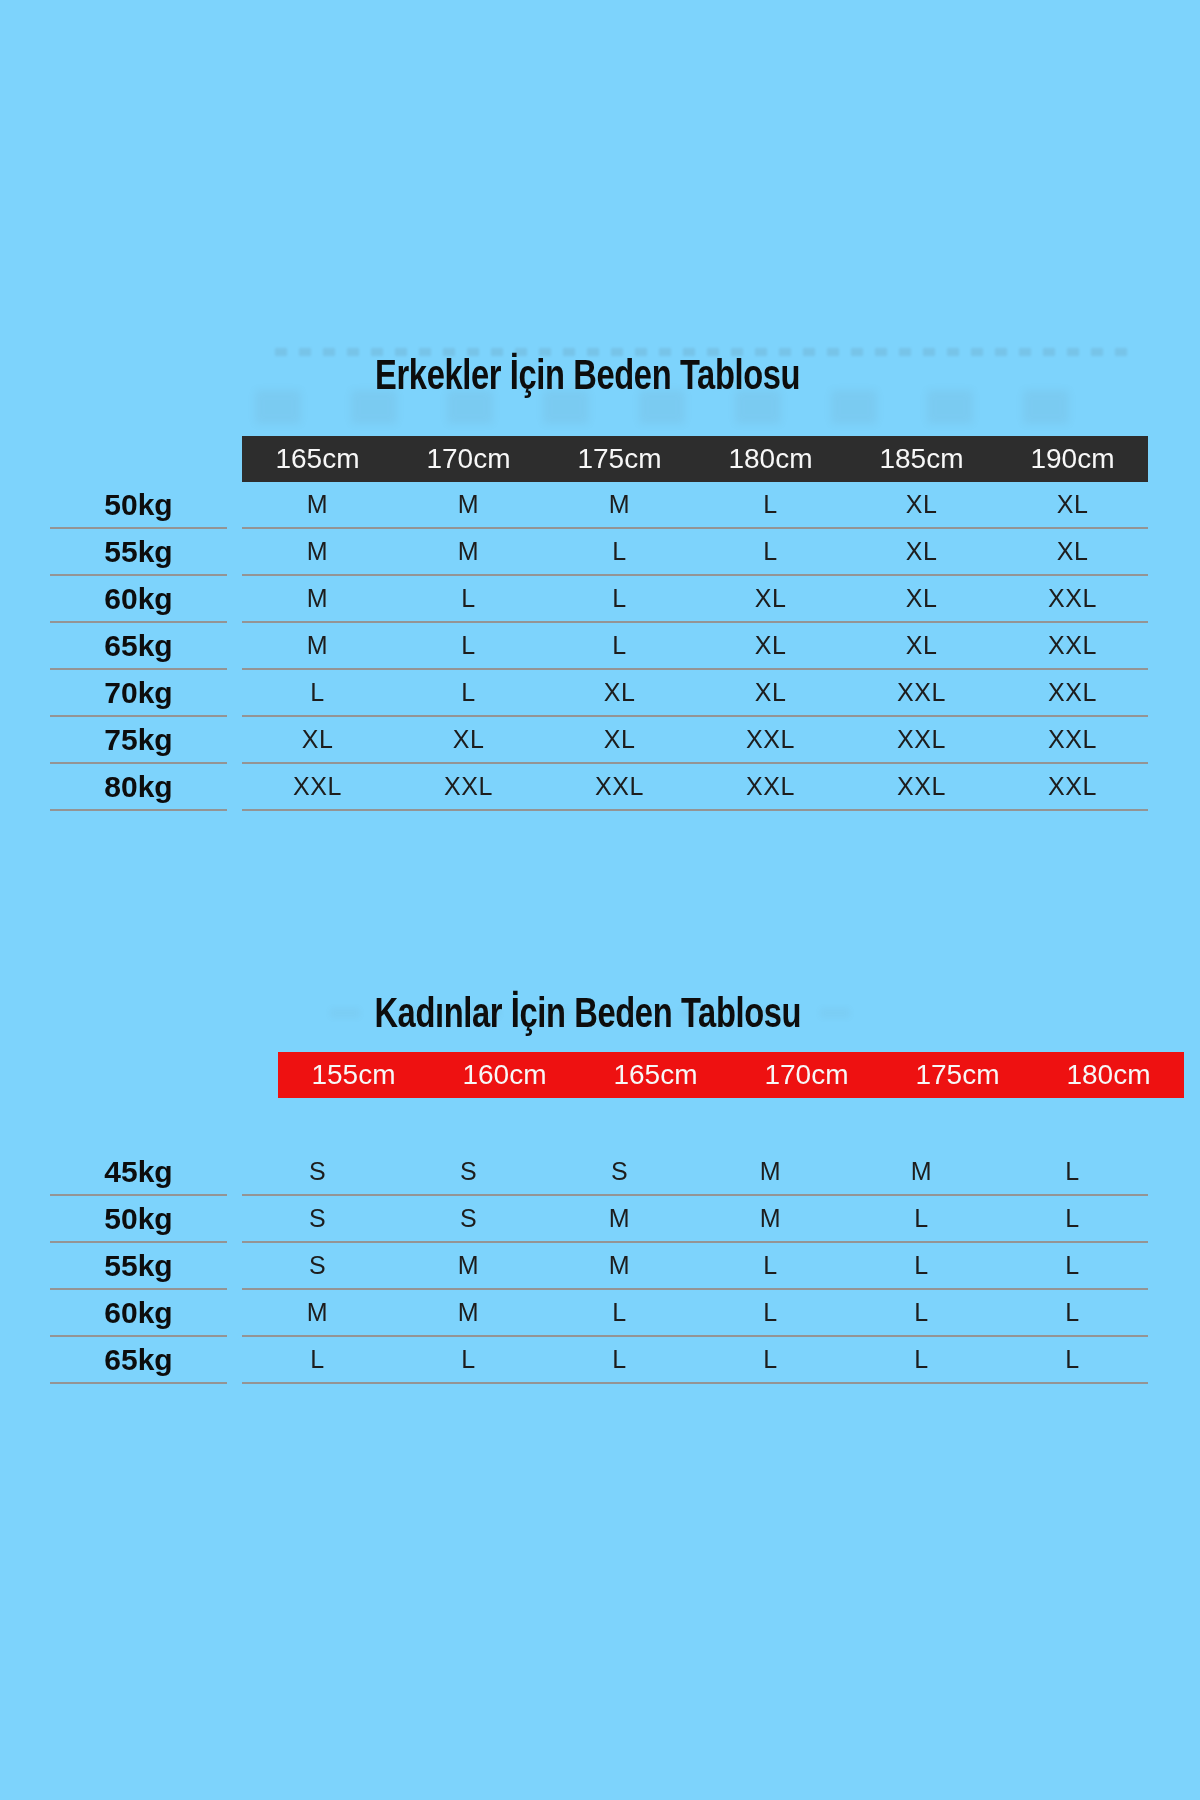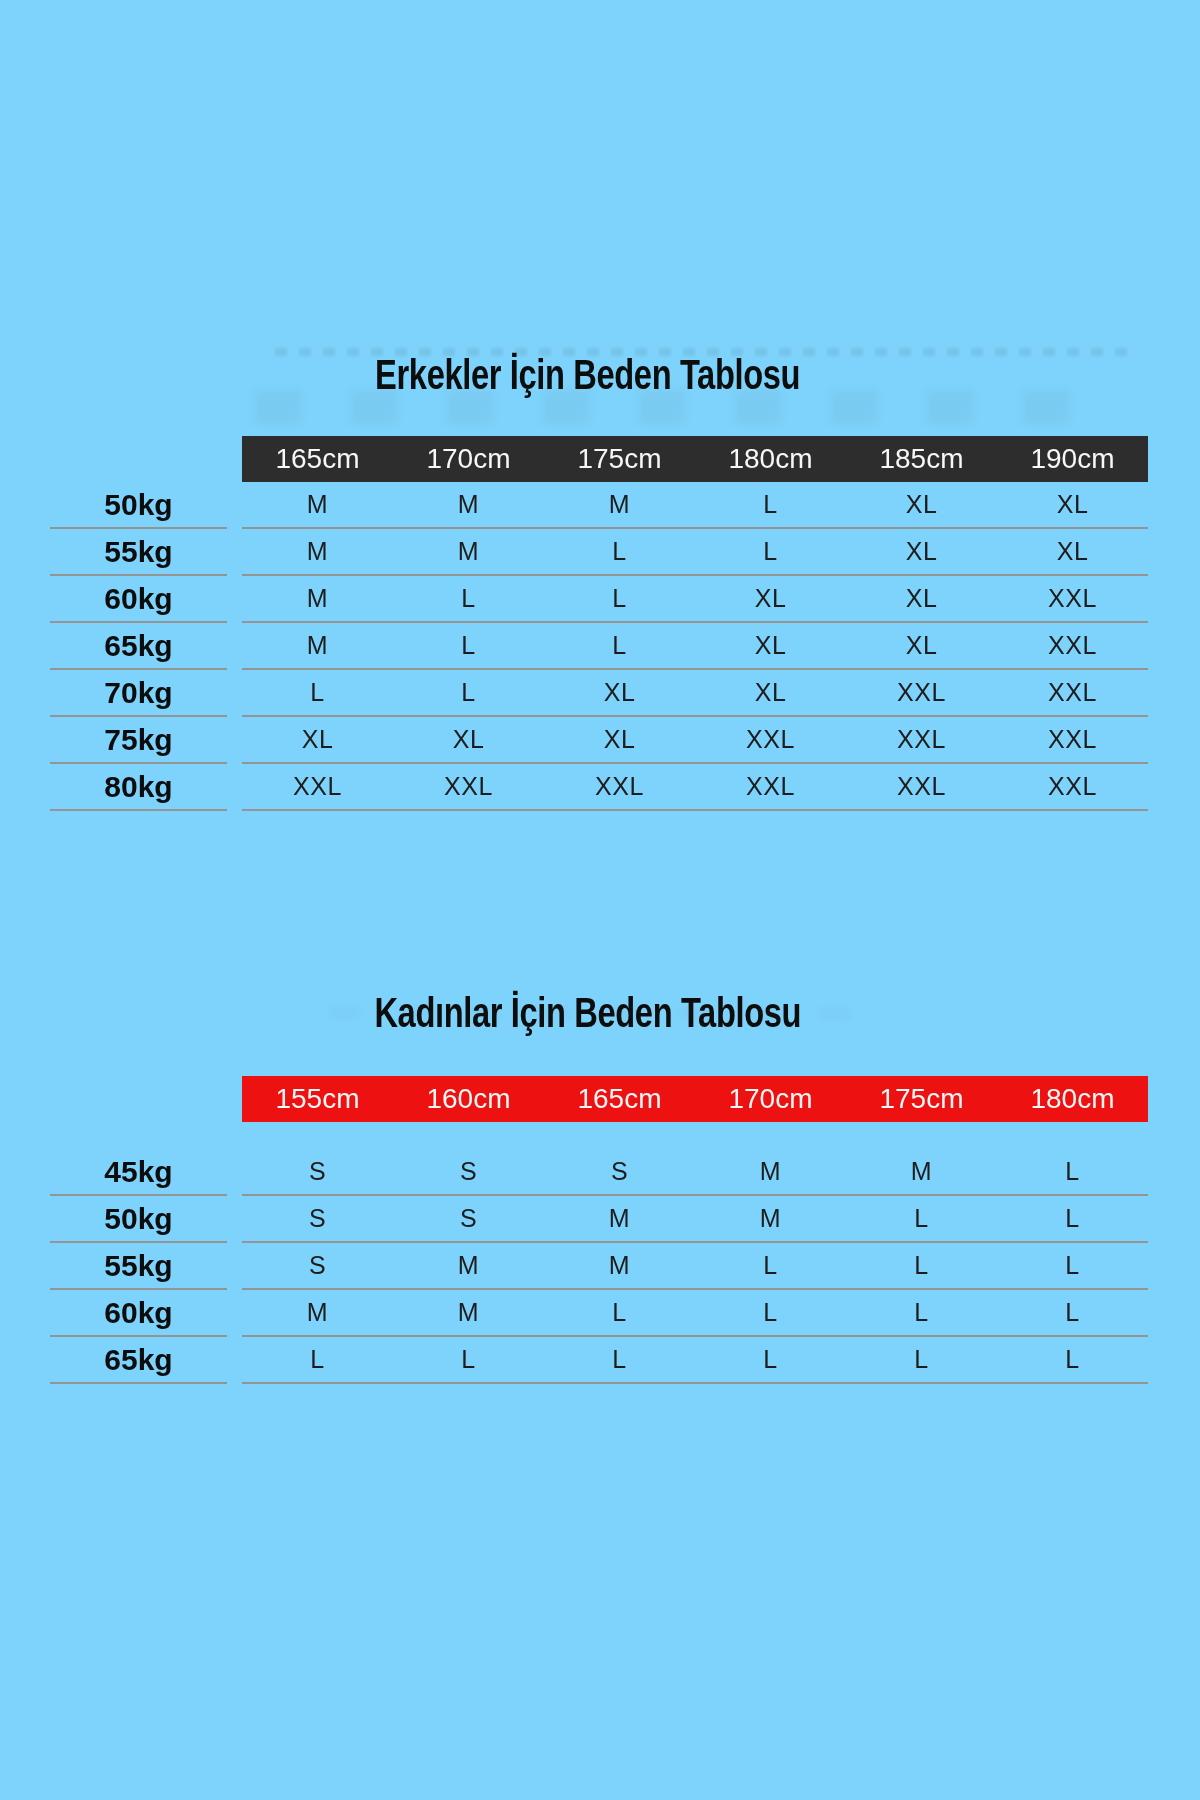--- a/index.html
+++ b/index.html
@@ -28,21 +28,21 @@
   .wlabel{width:177px;display:flex;align-items:center;justify-content:center;
           font-weight:700;font-size:30px;color:#0d0d0d;border-bottom:2px solid #949494;}
   .cells{margin-left:15px;width:906px;display:flex;align-items:center;border-bottom:2px solid #949494;}
   .cell{flex:1;text-align:center;font-size:25px;color:#1d1d1d;letter-spacing:0.5px;}
 
   
   #men-title{top:320px;}
   #men-table .hdr{top:436px;}
   #men-table .rows{top:482px;}
   #women-title{top:958px;}
-  #women-table .hdr{top:1076px;}
+  #women-table .hdr{top:1052px;margin-left:36px;}
   #women-table .rows{top:1149px;}
 </style>
 </head>
 <body>
 
 <div class="canvas">
 
   <h1 id="men-title" class="sec-title"><span class="squeeze">Erkekler İçin Beden Tablosu</span></h1>
 
   <div class="ghost g1"></div>

